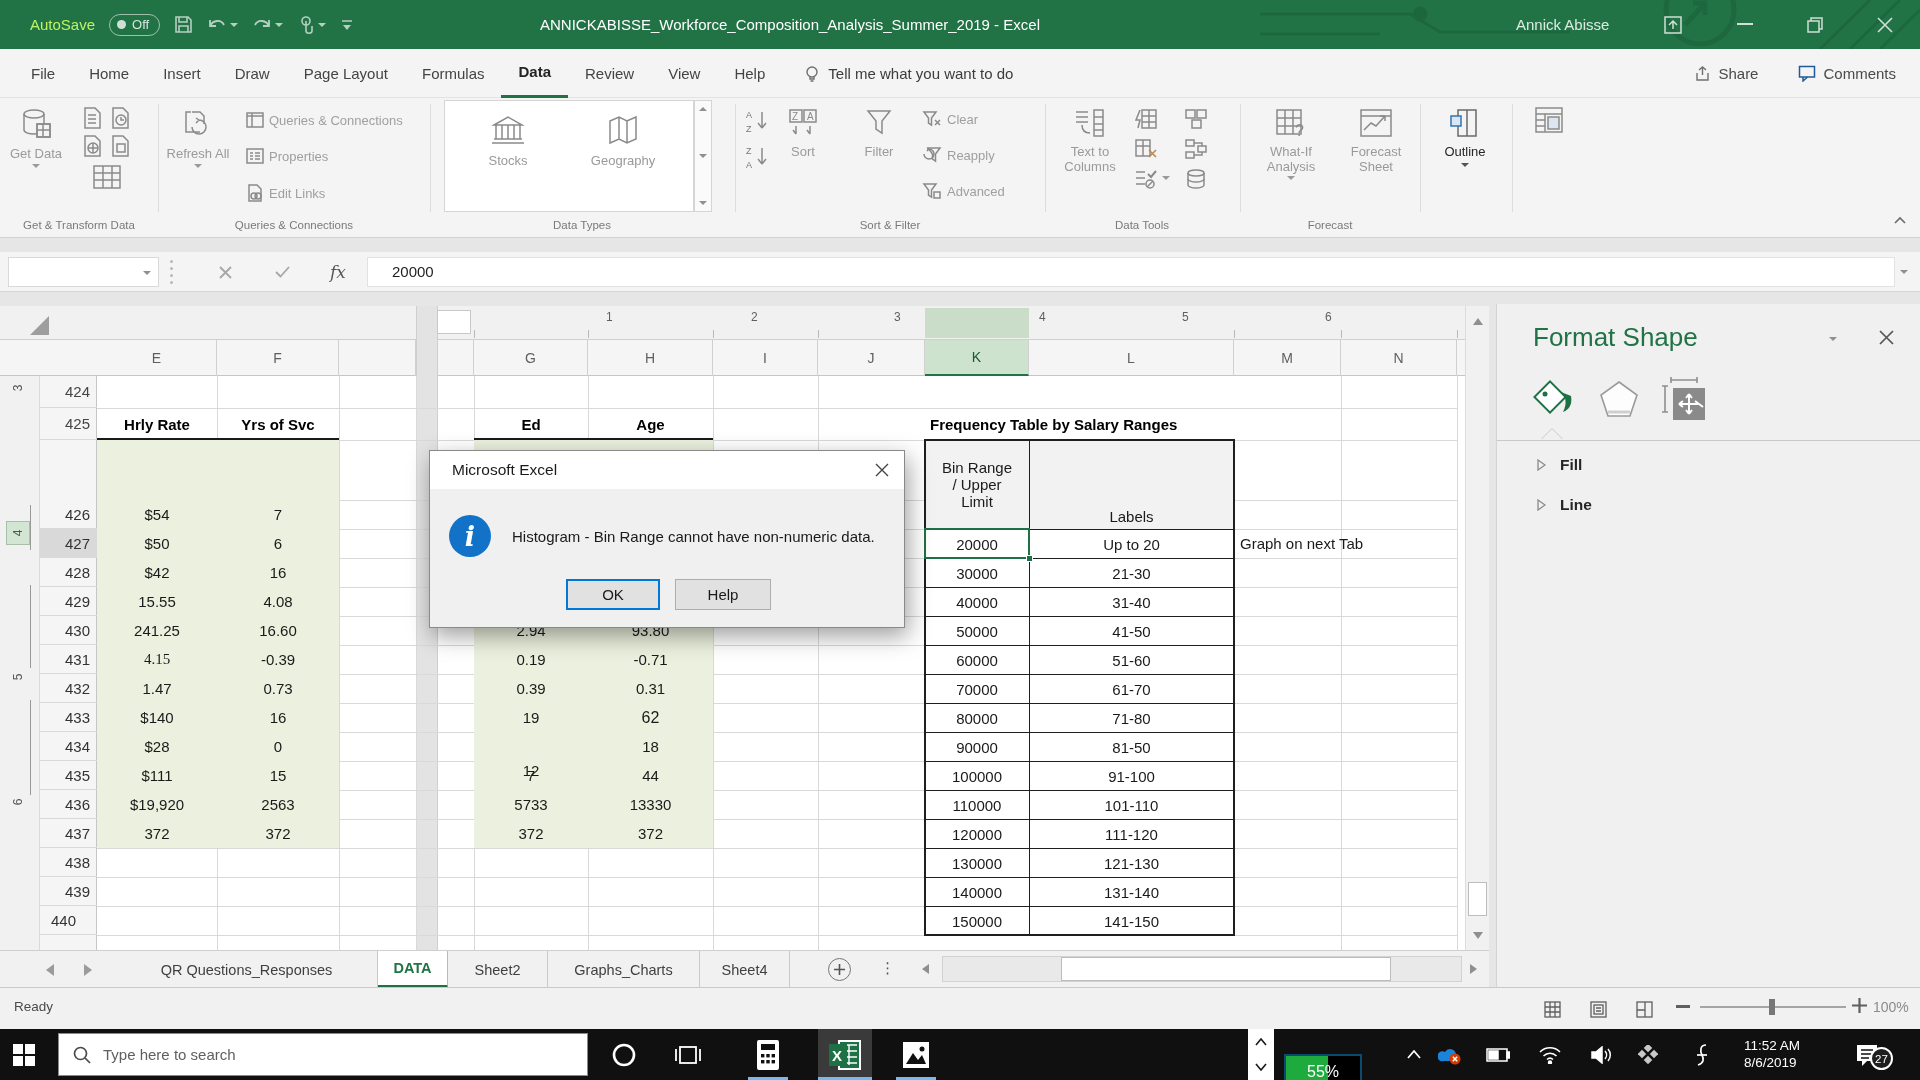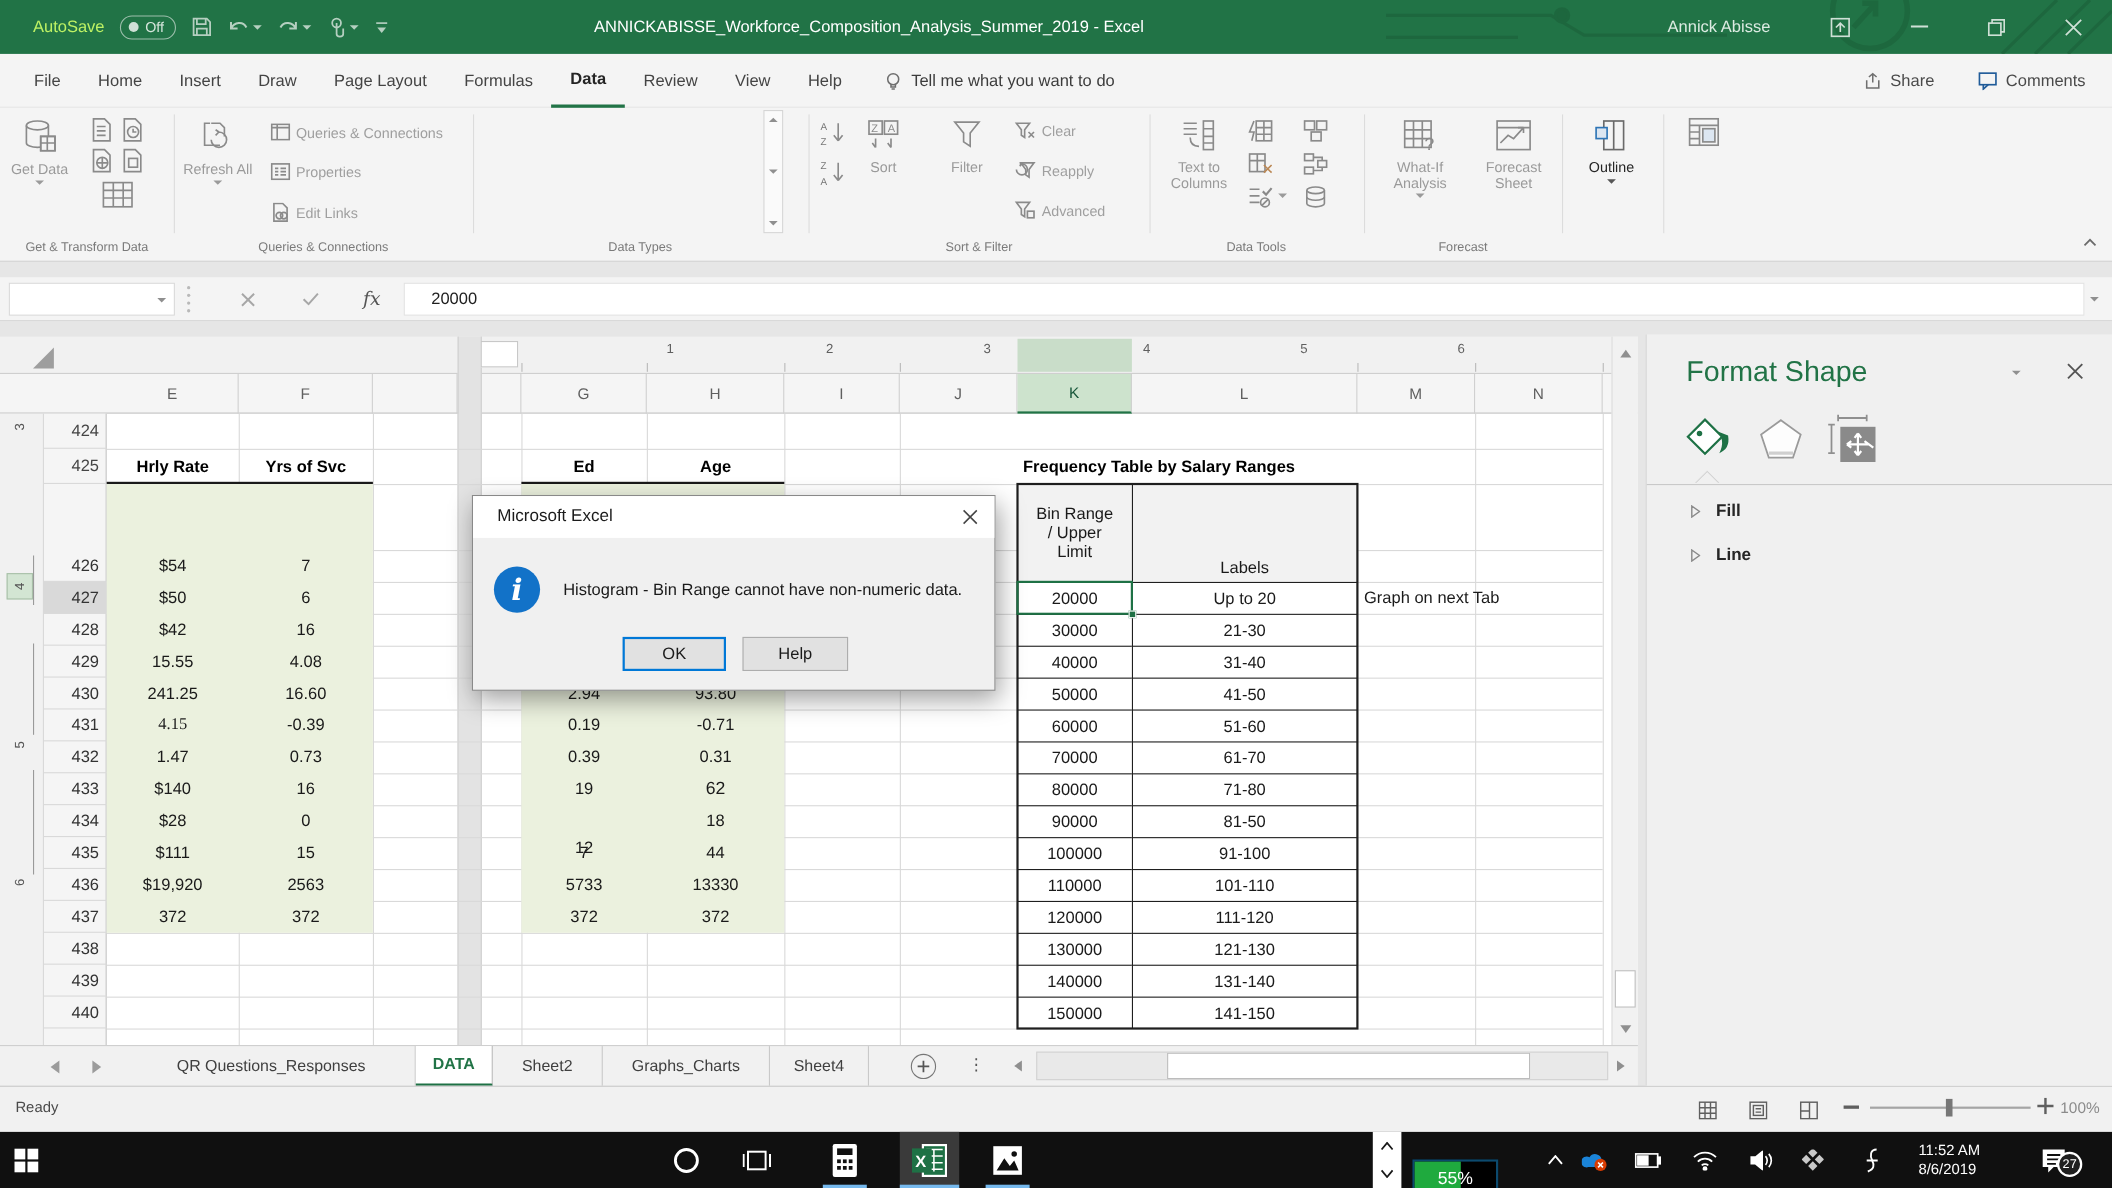--- a/index.html
+++ b/index.html
@@ -269,20 +269,34 @@
       <svg class="ticon" width="18" height="18" viewBox="0 0 18 18">
           <path d="M3 1 h8 l4 4 v12 H3 Z"></path>
           <circle cx="8" cy="12" r="3"></circle>
           <circle cx="12" cy="12" r="3"></circle>
         </svg>
       <span>Edit Links</span>
     </div>
     <div class="glabel" style="left:294px">Queries &amp; Connections</div>
     <div class="rdiv" style="left:430px"></div>
 
+    <div class="datatypes-box">
+      <div class="bigbtn" style="left:28px;top:8px;width:70px;position:absolute">
+        <svg class="ticon" width="34" height="32" viewBox="0 0 34 32">
+            <path d="M3 10 L17 2 L31 10 Z M5 10 v14 M11 10 v14 M17 10 v14 M23 10 v14 M29 10 v14 M3 24 h28 M1 28 h32"></path>
+          </svg>
+        <span>Stocks</span>
+      </div>
+      <div class="bigbtn" style="left:138px;top:8px;width:80px;position:absolute">
+        <svg class="ticon" width="34" height="32" viewBox="0 0 34 32">
+            <path d="M4 6 L13 2 L21 6 L30 2 V24 L21 28 L13 24 L4 28 Z M13 2 v22 M21 6 v22"></path>
+          </svg>
+        <span>Geography</span>
+      </div>
+    </div>
     <div class="dtscroll">
       <span class="caret-d" style="transform:rotate(180deg);border-top-color:#8f8f8f"></span>
       <span class="caret-d" style="border-top-color:#8f8f8f"></span>
       <span class="caret-d" style="border-top-color:#8f8f8f"></span>
     </div>
     <div class="glabel" style="left:582px">Data Types</div>
     <div class="rdiv" style="left:735px"></div>
 
     <svg class="abs ticon" style="left:744px;top:10px" width="26" height="26" viewBox="0 0 26 26">
         <text x="2" y="10" font-size="9" fill="#777" stroke="none">A</text>
@@ -525,21 +539,21 @@
       <div class="abs" style="left: 40px; top: 616px; width: 57px; height: 29px; display: flex; align-items: center; justify-content: flex-end; padding-right: 7px; font-size: 15px; color: rgb(51, 51, 51); background: transparent; border-bottom: 1px solid rgb(217, 217, 217);">430</div>
       <div class="abs" style="left: 40px; top: 645px; width: 57px; height: 29px; display: flex; align-items: center; justify-content: flex-end; padding-right: 7px; font-size: 15px; color: rgb(51, 51, 51); background: transparent; border-bottom: 1px solid rgb(217, 217, 217);">431</div>
       <div class="abs" style="left: 40px; top: 674px; width: 57px; height: 29px; display: flex; align-items: center; justify-content: flex-end; padding-right: 7px; font-size: 15px; color: rgb(51, 51, 51); background: transparent; border-bottom: 1px solid rgb(217, 217, 217);">432</div>
       <div class="abs" style="left: 40px; top: 703px; width: 57px; height: 29px; display: flex; align-items: center; justify-content: flex-end; padding-right: 7px; font-size: 15px; color: rgb(51, 51, 51); background: transparent; border-bottom: 1px solid rgb(217, 217, 217);">433</div>
       <div class="abs" style="left: 40px; top: 732px; width: 57px; height: 29px; display: flex; align-items: center; justify-content: flex-end; padding-right: 7px; font-size: 15px; color: rgb(51, 51, 51); background: transparent; border-bottom: 1px solid rgb(217, 217, 217);">434</div>
       <div class="abs" style="left: 40px; top: 761px; width: 57px; height: 29px; display: flex; align-items: center; justify-content: flex-end; padding-right: 7px; font-size: 15px; color: rgb(51, 51, 51); background: transparent; border-bottom: 1px solid rgb(217, 217, 217);">435</div>
       <div class="abs" style="left: 40px; top: 790px; width: 57px; height: 29px; display: flex; align-items: center; justify-content: flex-end; padding-right: 7px; font-size: 15px; color: rgb(51, 51, 51); background: transparent; border-bottom: 1px solid rgb(217, 217, 217);">436</div>
       <div class="abs" style="left: 40px; top: 819px; width: 57px; height: 29px; display: flex; align-items: center; justify-content: flex-end; padding-right: 7px; font-size: 15px; color: rgb(51, 51, 51); background: transparent; border-bottom: 1px solid rgb(217, 217, 217);">437</div>
       <div class="abs" style="left: 40px; top: 848px; width: 57px; height: 29px; display: flex; align-items: center; justify-content: flex-end; padding-right: 7px; font-size: 15px; color: rgb(51, 51, 51); background: transparent; border-bottom: 1px solid rgb(217, 217, 217);">438</div>
       <div class="abs" style="left: 40px; top: 877px; width: 57px; height: 29px; display: flex; align-items: center; justify-content: flex-end; padding-right: 7px; font-size: 15px; color: rgb(51, 51, 51); background: transparent; border-bottom: 1px solid rgb(217, 217, 217);">439</div>
-      <div class="abs" style="left: 40px; top: 906px; width: 57px; height: 29px; display: flex; align-items: center; justify-content: flex-end; padding-right: 7px; font-size: 15px; color: rgb(51, 51, 51); background: transparent; border-bottom: 1px solid rgb(217, 217, 217);">440</div>
+      <div class="abs" style="left: 40px; top: 906px; width: 57px; height: 29px; display: flex; align-items: center; justify-content: flex-end; padding-right: 21px; font-size: 15px; color: rgb(51, 51, 51); background: transparent; border-bottom: 1px solid rgb(217, 217, 217);">440</div>
       <div class="abs" style="left: 6px; top: 376px; width: 24px; height: 24px; display: flex; align-items: center; justify-content: center; font-size: 12px; color: rgb(85, 85, 85); transform: rotate(-90deg); background: transparent; border: none;">3</div>
       <div class="abs" style="left: 6px; top: 521px; width: 24px; height: 24px; display: flex; align-items: center; justify-content: center; font-size: 12px; color: rgb(85, 85, 85); transform: rotate(-90deg); background: rgb(211, 229, 211); border: 1px solid rgb(168, 191, 168);">4</div>
       <div class="abs" style="left: 6px; top: 665px; width: 24px; height: 24px; display: flex; align-items: center; justify-content: center; font-size: 12px; color: rgb(85, 85, 85); transform: rotate(-90deg); background: transparent; border: none;">5</div>
       <div class="abs" style="left: 6px; top: 790px; width: 24px; height: 24px; display: flex; align-items: center; justify-content: center; font-size: 12px; color: rgb(85, 85, 85); transform: rotate(-90deg); background: transparent; border: none;">6</div>
       <div class="abs" style="left: 30px; top: 505px; width: 1px; height: 45px; background: rgb(154, 154, 154);"></div>
       <div class="abs" style="left: 30px; top: 585px; width: 1px; height: 83px; background: rgb(154, 154, 154);"></div>
       <div class="abs" style="left: 30px; top: 700px; width: 1px; height: 95px; background: rgb(154, 154, 154);"></div>
       <div class="abs" style="left: 97px; top: 440px; width: 242px; height: 408px; background: rgb(235, 241, 222);"></div>
       <div class="abs" style="left: 97px; top: 408px; width: 120px; height: 32px; display: flex; align-items: center; justify-content: center; font-size: 15px; font-weight: 600; color: rgb(0, 0, 0);">Hrly Rate</div>
       <div class="abs" style="left: 217px; top: 408px; width: 122px; height: 32px; display: flex; align-items: center; justify-content: center; font-size: 15px; font-weight: 600; color: rgb(0, 0, 0);">Yrs of Svc</div>
@@ -691,20 +705,27 @@
 
   <div class="abs taskbar">
     <div class="tb-ico" style="left:0">
       <svg width="22" height="22" viewBox="0 0 22 22" fill="#fff">
           <rect x="0" y="0" width="10" height="10"></rect>
           <rect x="12" y="0" width="10" height="10"></rect>
           <rect x="0" y="12" width="10" height="10"></rect>
           <rect x="12" y="12" width="10" height="10"></rect>
         </svg>
     </div>
+    <div class="tb-search">
+      <svg width="18" height="18" viewBox="0 0 18 18" stroke="#4a4a4a" fill="none" stroke-width="1.7">
+          <circle cx="7.5" cy="7.5" r="6"></circle>
+          <path d="M12 12 L17 17"></path>
+        </svg>
+      <span>Type here to search</span>
+    </div>
     <div class="tb-ico" style="left:600px">
       <svg width="26" height="26" viewBox="0 0 26 26" stroke="#fff" fill="none" stroke-width="2.6">
           <circle cx="13" cy="13" r="10"></circle>
         </svg>
     </div>
     <div class="tb-ico" style="left:664px">
       <svg width="26" height="24" viewBox="0 0 26 24" stroke="#fff" fill="none" stroke-width="1.8">
           <rect x="5" y="4" width="16" height="16"></rect>
           <path d="M1 6 v12 M25 6 v12"></path>
         </svg>

